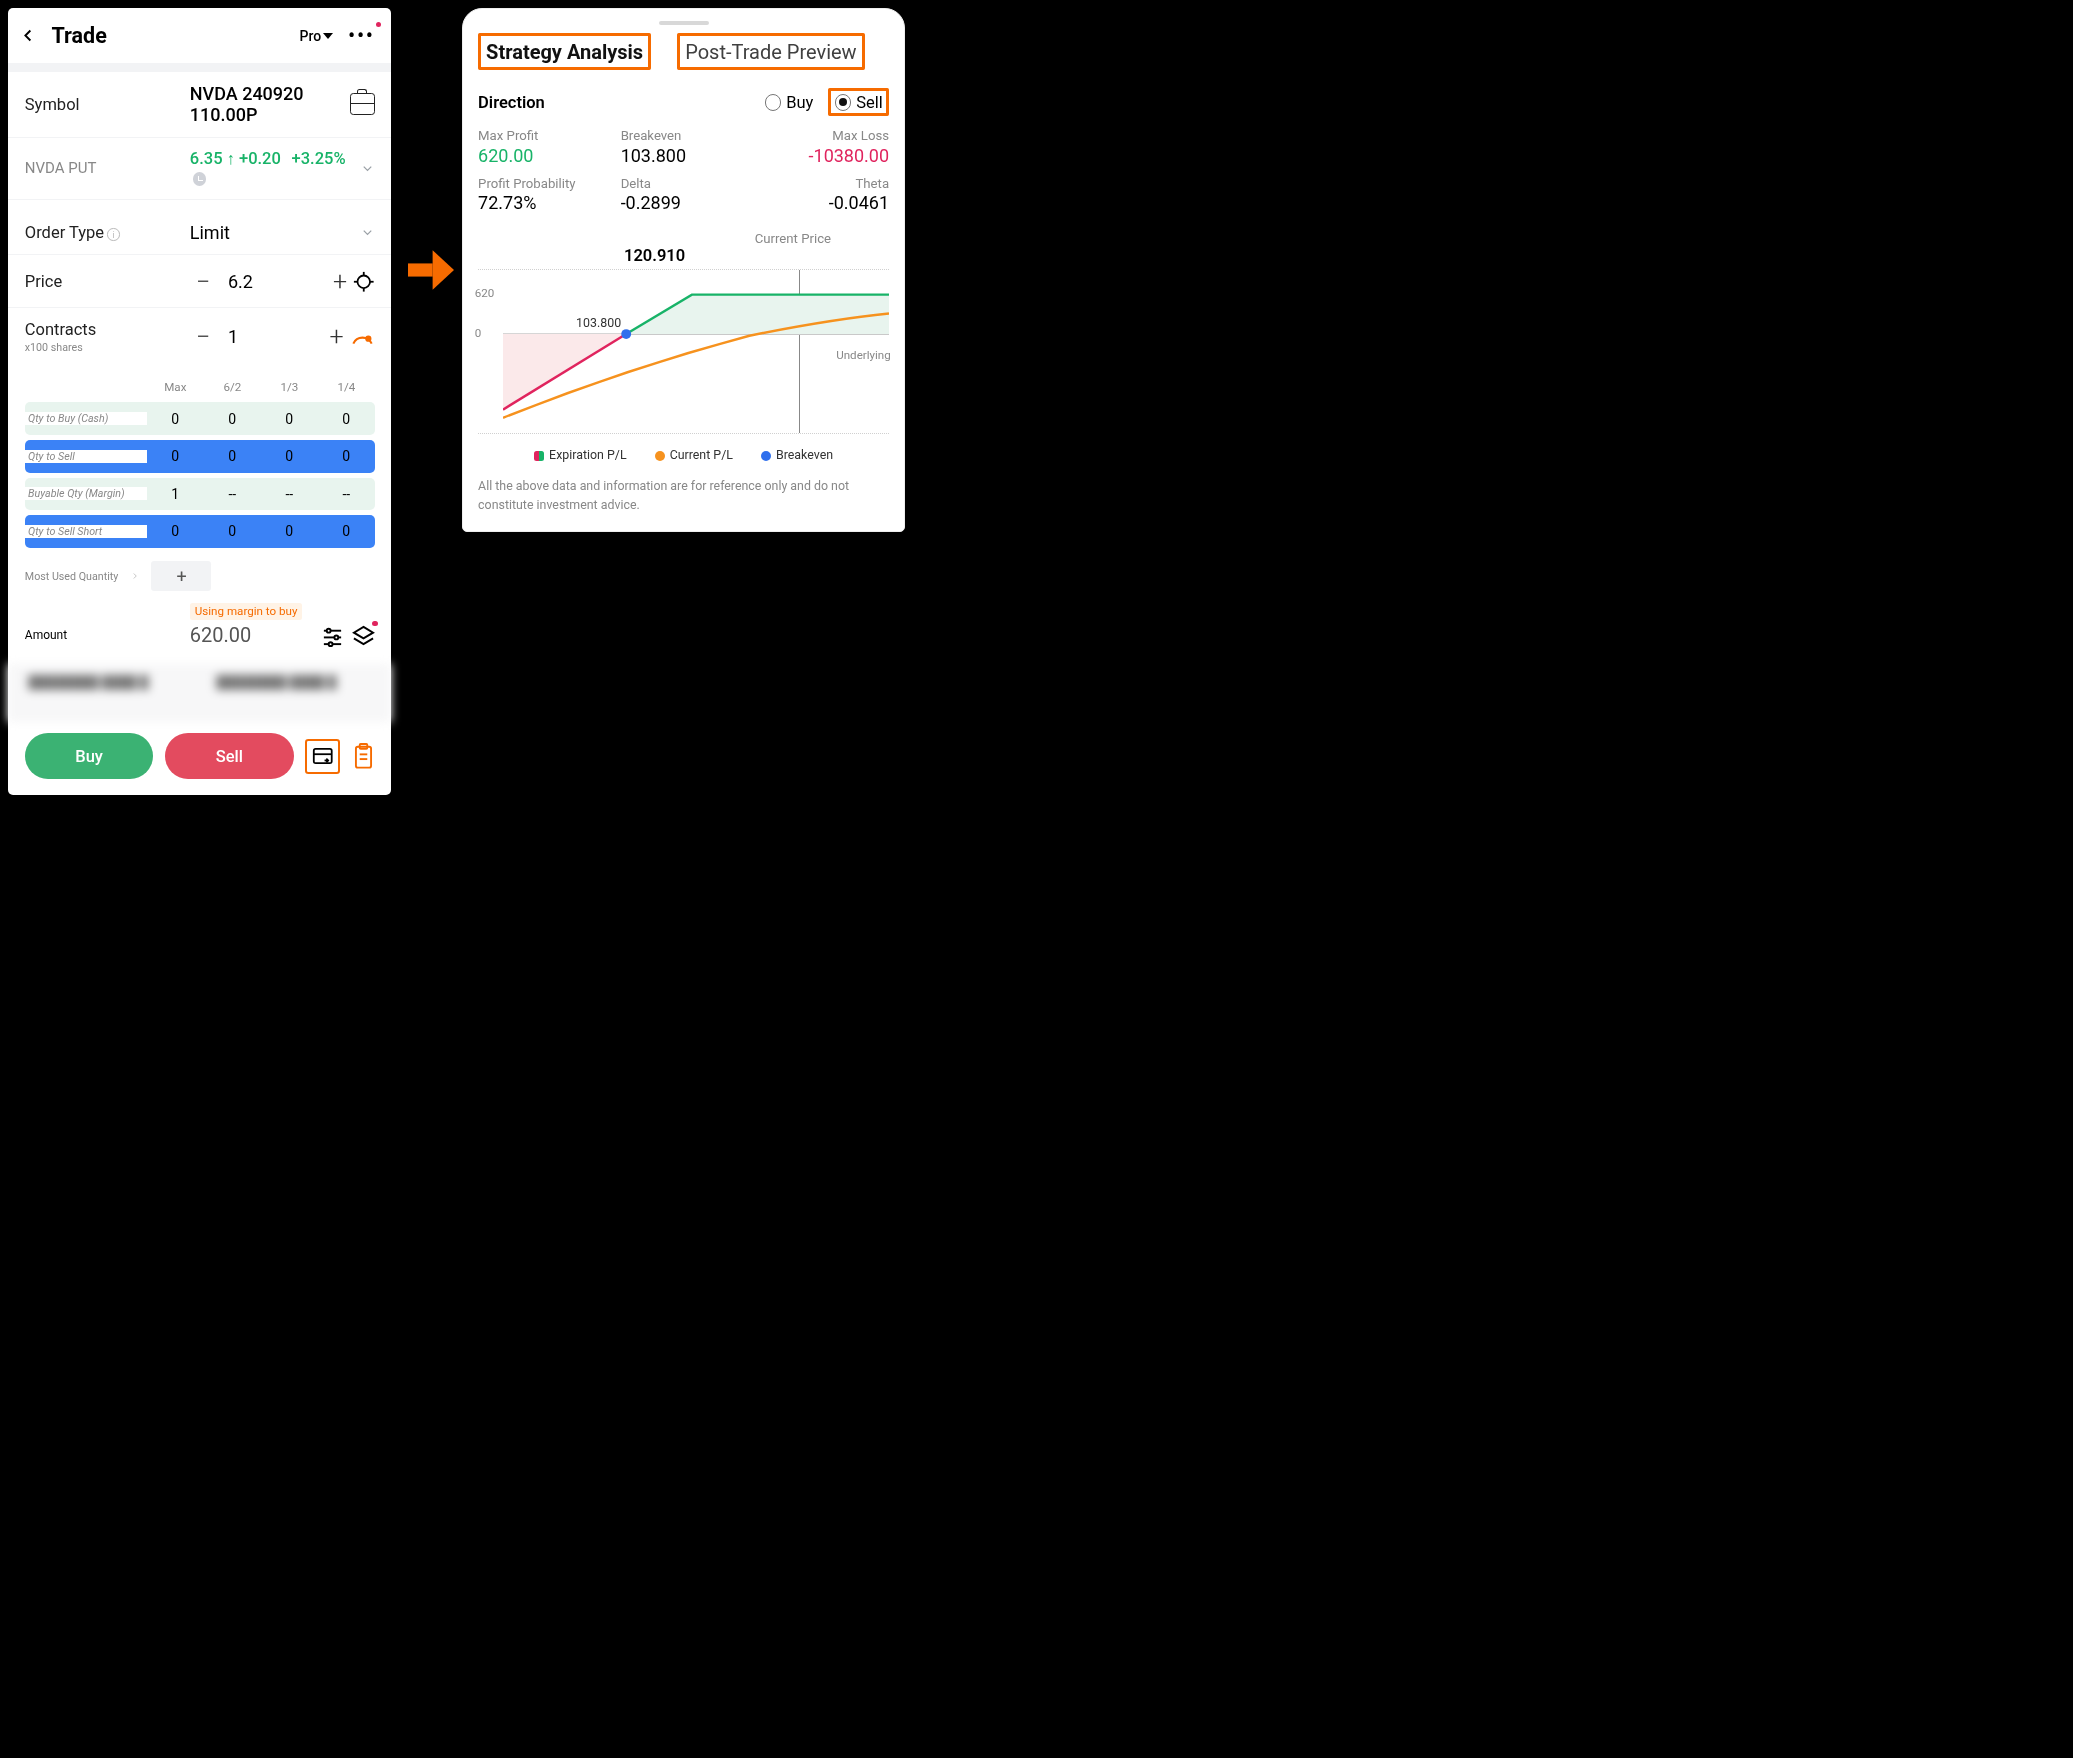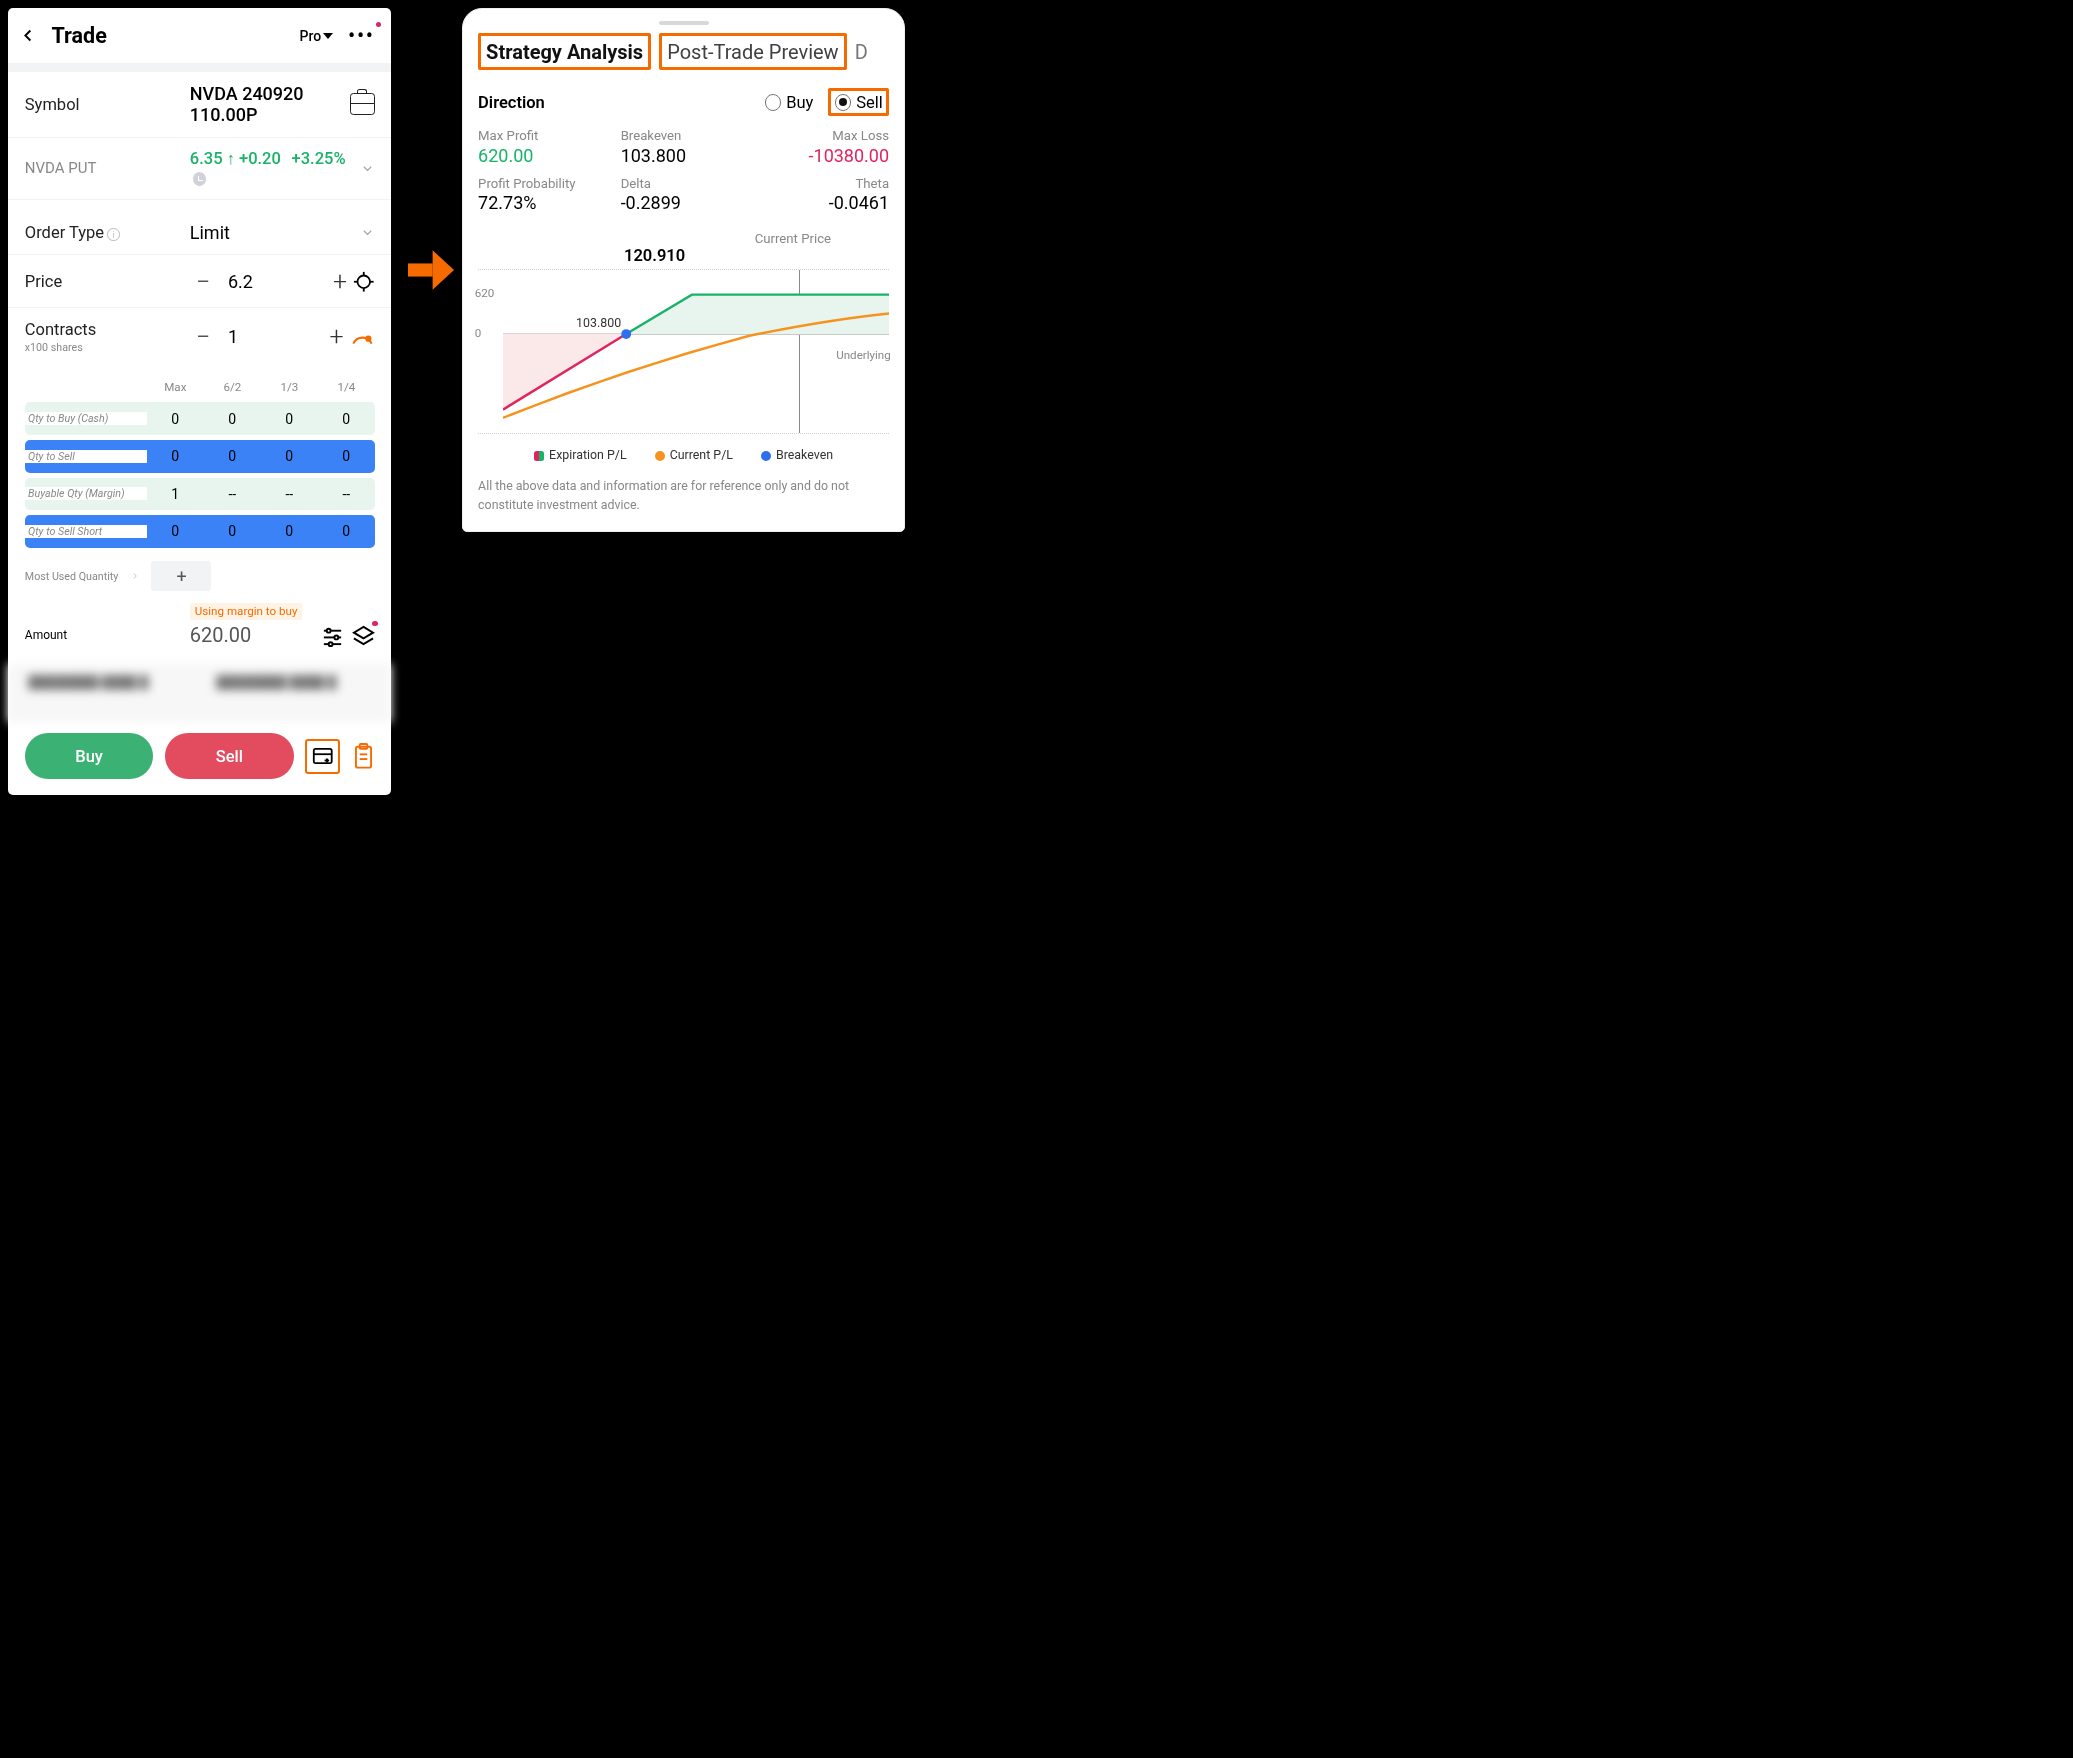--- a/index.html
+++ b/index.html
@@ -70,21 +70,21 @@
 
 .btn-row { display:flex; gap:11.6px; padding:11.6px 16.5px 16.5px 16.5px; align-items:center; }
 .big-btn { flex:1; padding:13.2px 0; border-radius:33px; color:#fff; font-size:16.5px; font-weight:500; text-align:center; }
 .big-btn.buy { background:#3BB273; }
 .big-btn.sell { background:#E34B5F; }
 .card-icon { width:35px; height:35px; border:2.5px solid #F66B00; border-radius:3.3px; display:flex; align-items:center; justify-content:center; }
 .paste-icon { width:23px; height:26.5px; color:#F66B00; }
 
 
 .drag-handle { width:50px; height:4.1px; background:#d8d8d8; border-radius:3.3px; margin:11.6px auto 8.3px; }
-.tabs { display:flex; gap:8px; align-items:center; overflow:hidden; margin-bottom:11.6px; }
+.tabs { display:flex; gap:26px; align-items:center; overflow:hidden; margin-bottom:11.6px; }
 .tab { font-size:20px; padding:3.3px 5px; white-space:nowrap; }
 .tab.active { font-weight:700; color:#111; }
 .tab.inactive { color:#404040; font-weight:400; }
 .hl { border:3.3px solid #F66B00; border-radius:1.7px; }
 .cutoff { color:#777; font-size:20px; }
 
 .dir-row { display:flex; align-items:center; padding:6.6px 0 8.3px; }
 .dir-row .dlbl { font-size:16.5px; font-weight:600; flex:1; }
 .radio { width:16.5px; height:16.5px; border:1.7px solid #777; border-radius:50%; margin-right:5px; display:inline-flex; align-items:center; justify-content:center; }
 .radio.on::after { content:""; width:8.3px; height:8.3px; background:#111; border-radius:50%; }

